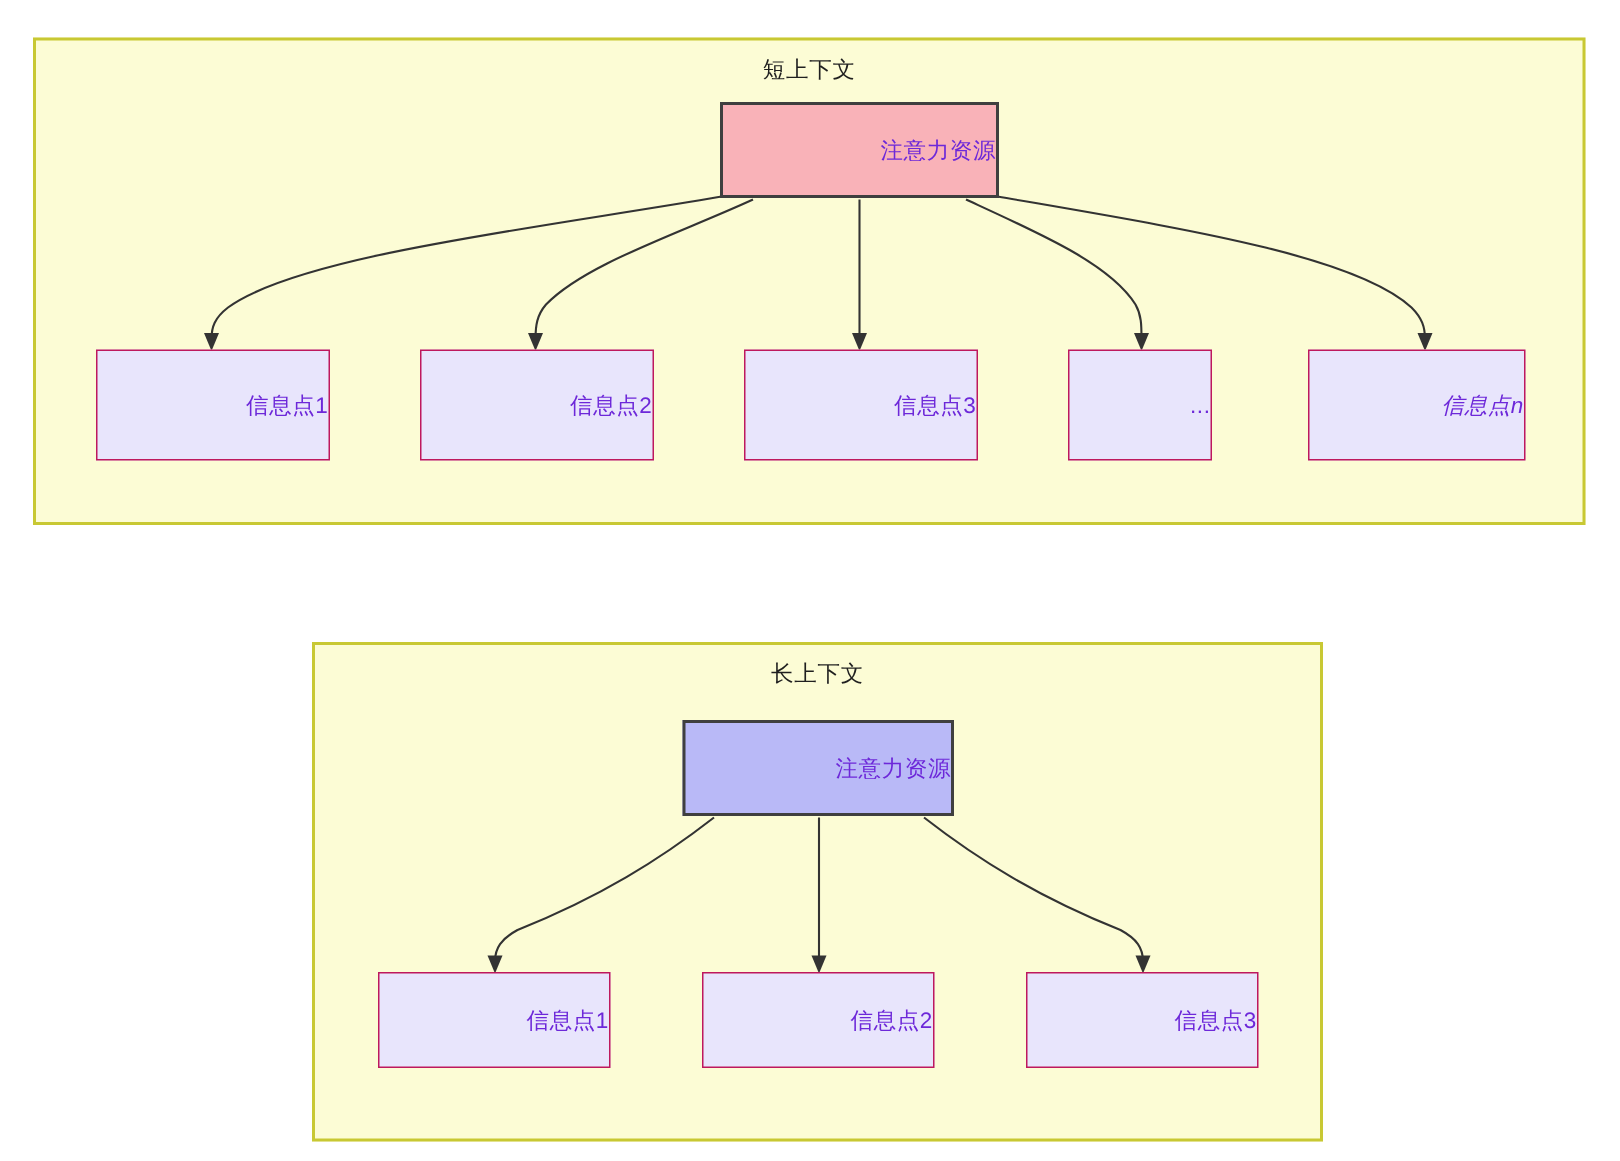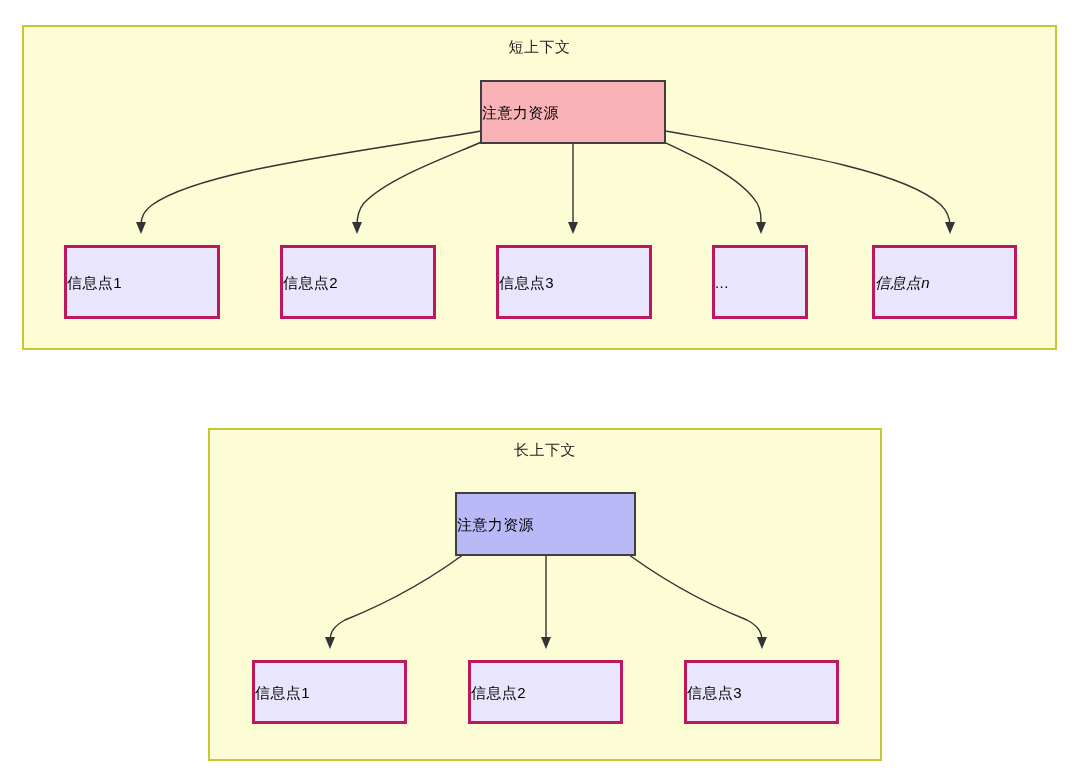--- a/index.html
+++ b/index.html
@@ -55,39 +55,38 @@
   }
   #context-long .context-title { top: 12px; }
   #context-short .context-title { top: 12px; }
 
   
   .node {
     position: absolute;
     box-sizing: border-box;
     display: flex;
     align-items: center;
-    justify-content: flex-start;
+    justify-content: flex-end;
     font-size: 15px;
-    color: #000000;
+    color: #6d28d9;
     letter-spacing: 0.4px;
     white-space: nowrap;
     line-height: 1;
-    margin-top: 12px;
   }
   .node-attention-long {
     background: #f9b2b8;
     border: 2px solid #3f3f3f;
   }
   .node-attention-short {
     background: #b9b9f7;
     border: 2px solid #3f3f3f;
   }
   .node-info {
     background: #e8e5fc;
-    border: 3px solid #be185d;
+    border: 1px solid #be185d;
   }
 
   
   #node-long-attention { left: 480px; top: 68px;  width: 186px; height: 64px; }
   #node-long-info-1    { left: 64px;  top: 233px; width: 156px; height: 74px; }
   #node-long-info-2    { left: 280px; top: 233px; width: 156px; height: 74px; }
   #node-long-info-3    { left: 496px; top: 233px; width: 156px; height: 74px; }
   #node-long-info-dots { left: 712px; top: 233px; width: 96px;  height: 74px; }
   #node-long-info-n    { left: 872px; top: 233px; width: 145px; height: 74px; font-style: italic; }
 

